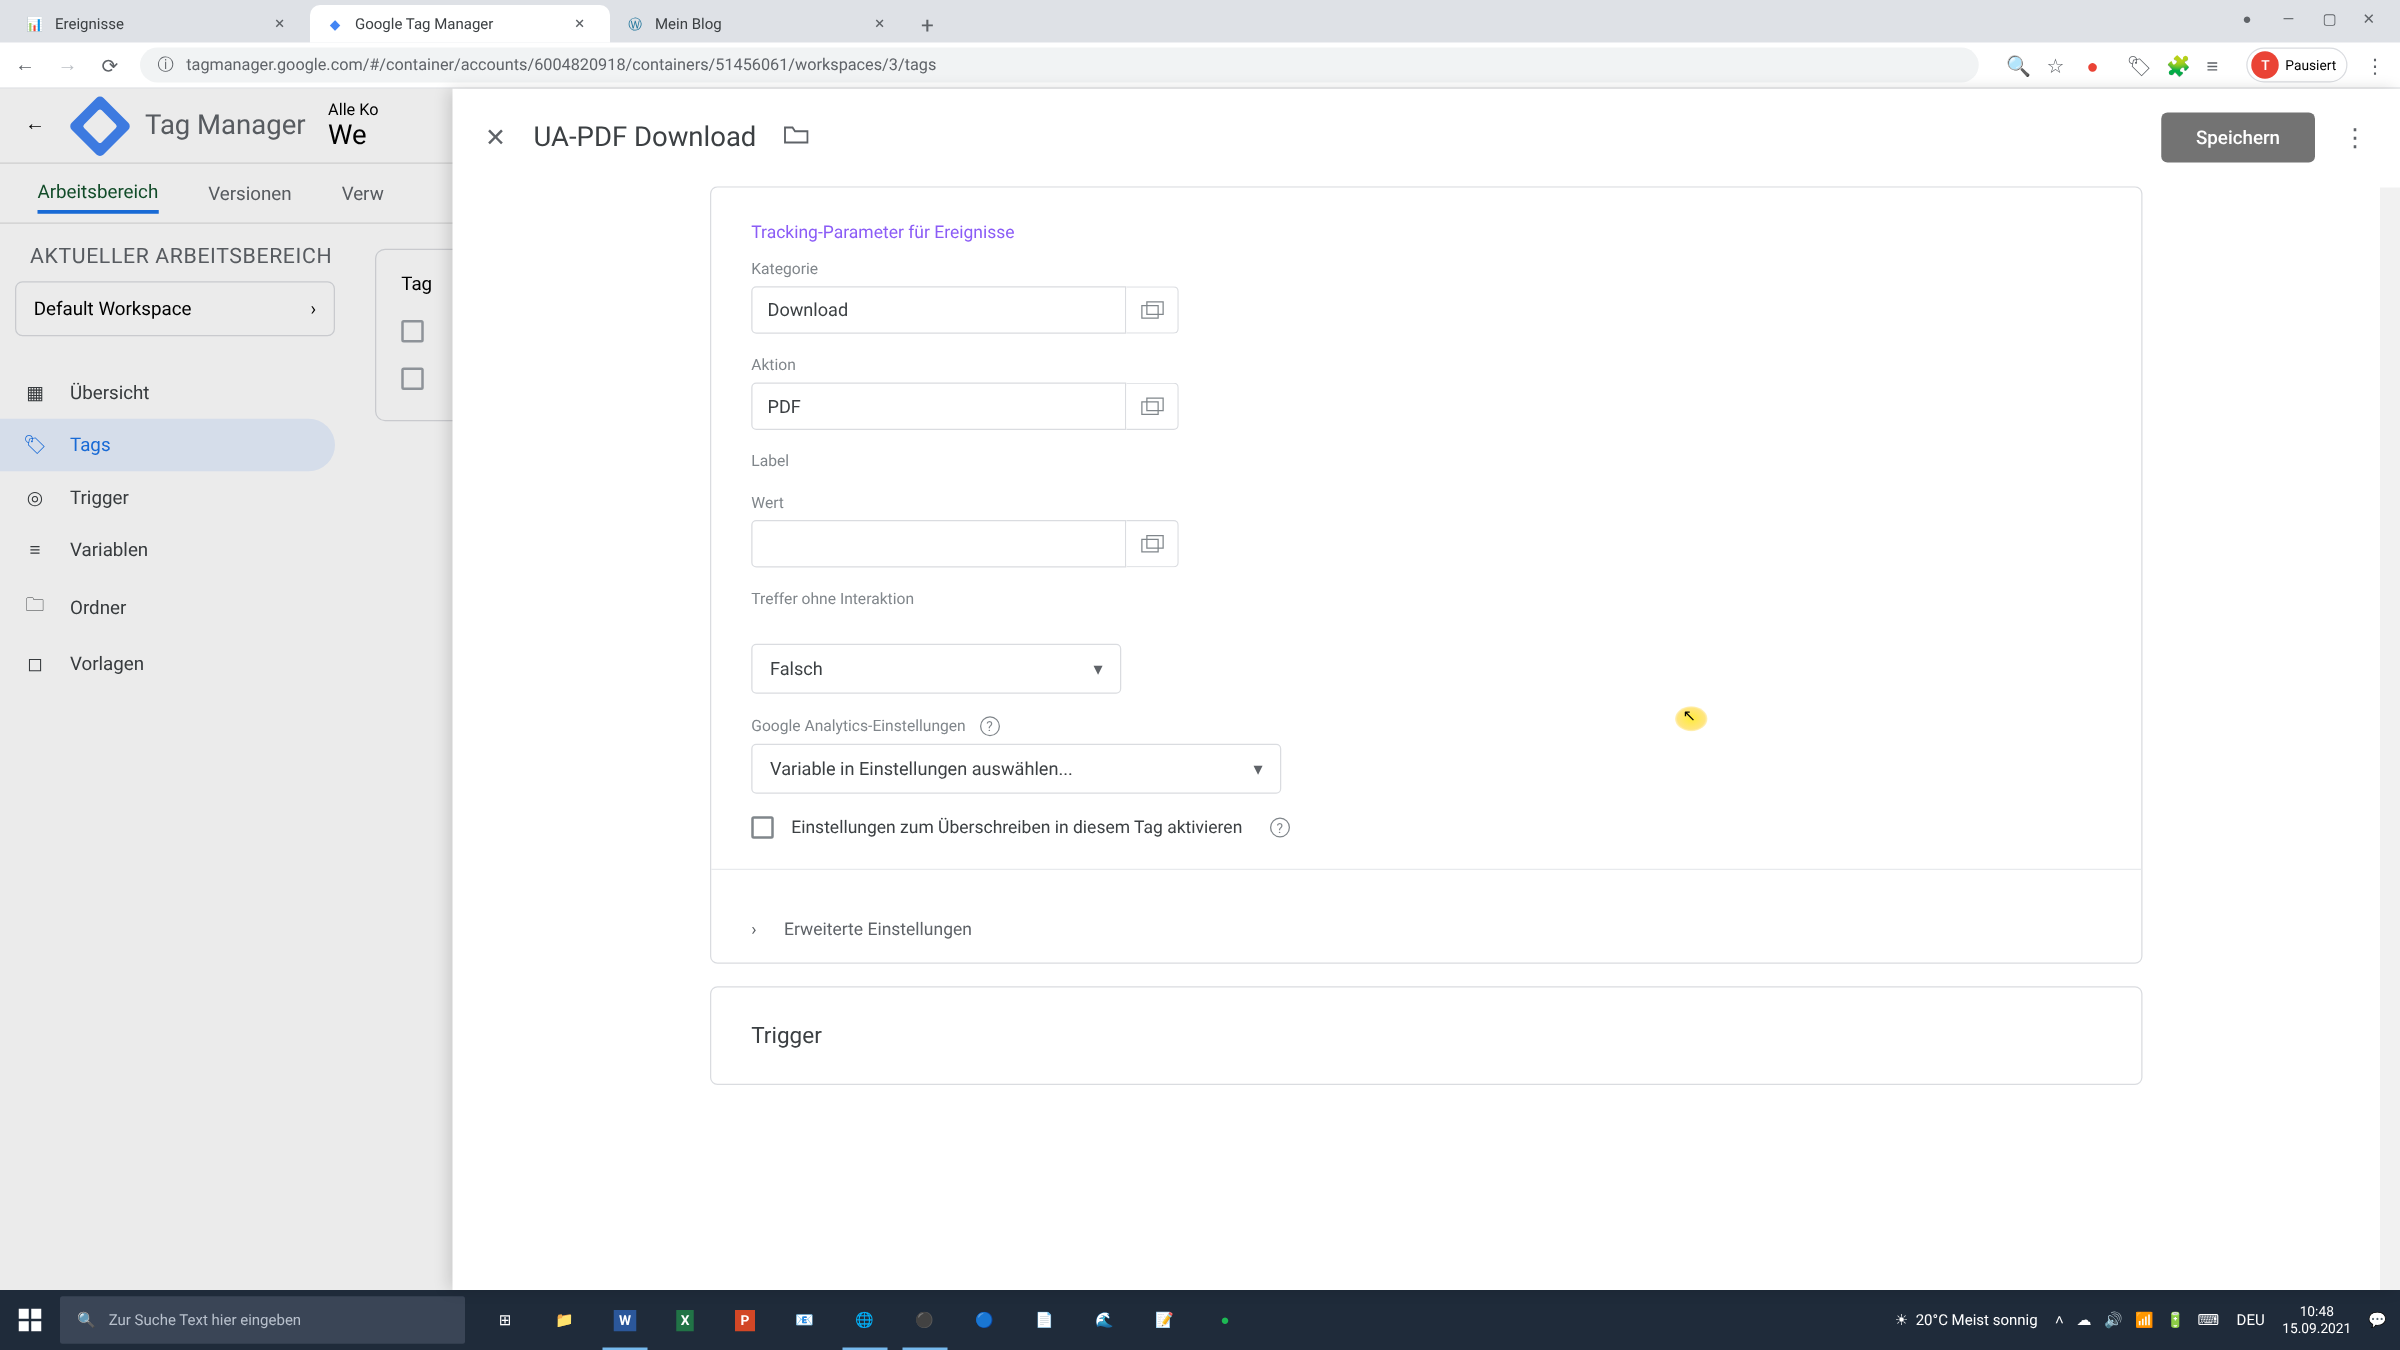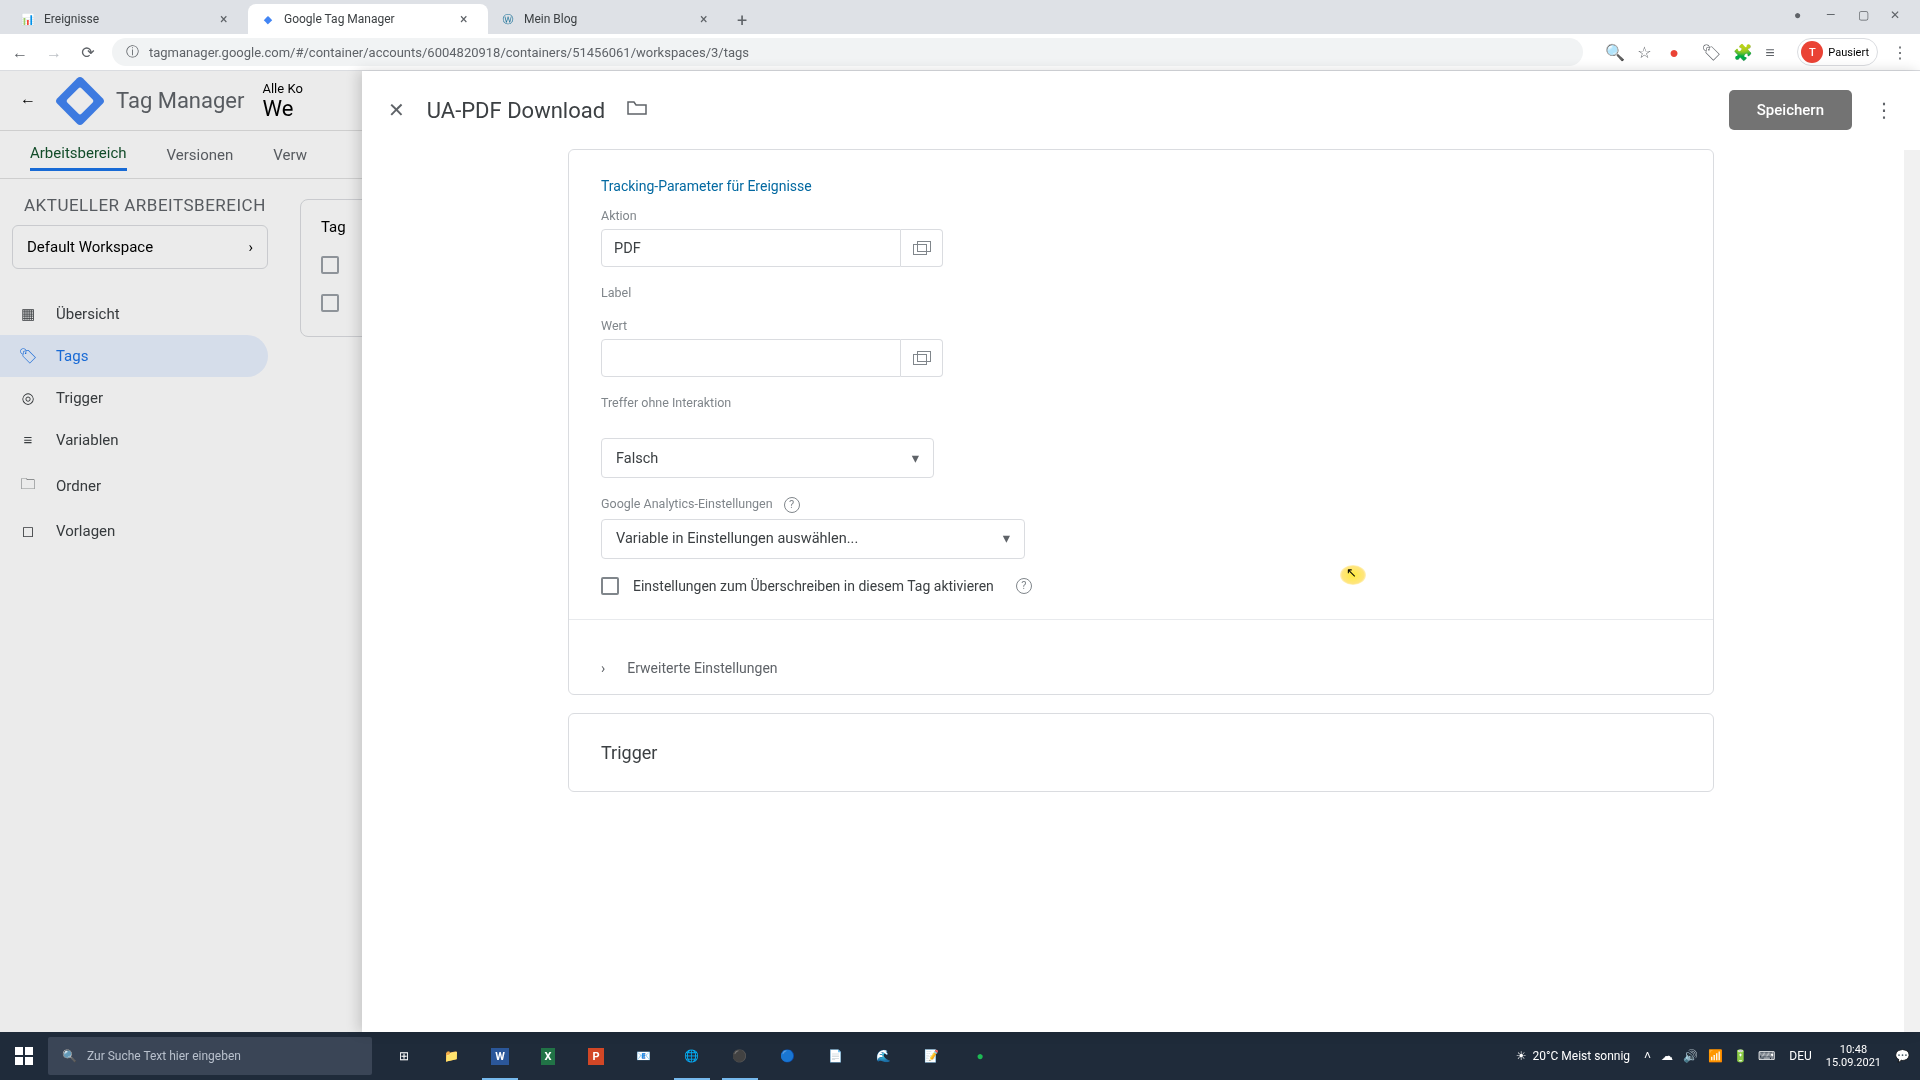--- a/index.html
+++ b/index.html
@@ -56,33 +56,33 @@
     .ov-folder-icon { color: #5f6368; }
     .ov-spacer { flex: 1; }
     .save-btn { background: #737373; color: #fff; border: none; padding: 11px 28px; border-radius: 5px; font-size: 15px; font-weight: 500; cursor: pointer; }
     .ov-menu { font-size: 20px; color: #5f6368; cursor: pointer; }
     
     .ov-body { display: flex; justify-content: center; padding-top: 0px; height: calc(100% - 78px); overflow-y: auto; }
     .ov-stack { width: 1146px; }
     .panel { background: #fff; border: 1px solid #dadce0; border-radius: 6px; margin-bottom: 18px; }
     .panel-pad { padding: 28px 32px; }
     
-    .section-title { font-size: 14px; color: #0369a1; margin-bottom: 14px; }
+    .section-title { font-size: 14px; color: #8b5cf6; margin-bottom: 14px; }
     .field-label { font-size: 12.5px; color: #80868b; margin-bottom: 6px; }
     .field-group { margin-bottom: 18px; }
     .input-wrap { display: flex; width: 342px; }
     .txt-input { flex: 1; border: 1px solid #dadce0; border-radius: 4px 0 0 4px; height: 38px; padding: 0 12px; font-size: 14.5px; color: #3c4043; }
     .var-btn { width: 42px; border: 1px solid #dadce0; border-left: none; border-radius: 0 4px 4px 0; background: #fff; display: flex; align-items: center; justify-content: center; cursor: pointer; }
     .stack-icon { width: 18px; height: 14px; position: relative; }
     .stack-icon::before, .stack-icon::after { content: ''; position: absolute; border: 1.5px solid #80868b; width: 12px; height: 9px; }
     .stack-icon::before { left: 0; top: 3px; background: #fff; }
     .stack-icon::after { left: 4px; top: 0; }
     
     .select-wrap { border: 1px solid #dadce0; border-radius: 4px; height: 40px; display: flex; align-items: center; justify-content: space-between; padding: 0 14px; font-size: 14.5px; color: #3c4043; cursor: pointer; }
-    .w342 { width: 333px; margin-top: 28px; }
+    .w342 { width: 296px; margin-top: 28px; }
     .w365 { width: 424px; }
     .caret { color: #5f6368; }
     .help-icon { width: 16px; height: 16px; border: 1.5px solid #80868b; border-radius: 50%; color: #80868b; font-size: 11px; display: inline-flex; align-items: center; justify-content: center; margin-left: 8px; }
     
     .chk-row { display: flex; align-items: center; gap: 14px; font-size: 14px; color: #3c4043; margin-top: 4px; }
     .chk2 { width: 18px; height: 18px; border: 2px solid #80868b; border-radius: 2px; }
     
     .divider { border-top: 1px solid #e8eaed; margin: 24px -32px -6px; }
     .expand-row { display: flex; align-items: center; gap: 22px; padding: 18px 32px; font-size: 14px; color: #5f6368; cursor: pointer; }
     .chev { color: #5f6368; }
@@ -234,20 +234,29 @@
     <button class="save-btn">Speichern</button>
     <span class="ov-menu">⋮</span>
   </div>
 
   <div class="ov-body">
     <div class="ov-stack">
       <div class="panel">
         <div class="panel-pad">
           <div class="section-title">Tracking-Parameter für Ereignisse</div>
 
+          <div class="field-group">
+            <div class="field-label">Kategorie</div>
+            <div class="input-wrap">
+              <input class="txt-input" value="Download" style="">
+              <div class="var-btn">
+                  <div class="stack-icon"></div>
+                </div>
+            </div>
+          </div>
 
           <div class="field-group">
             <div class="field-label">Aktion</div>
             <div class="input-wrap">
               <input class="txt-input" value="PDF" style="">
               <div class="var-btn">
                   <div class="stack-icon"></div>
                 </div>
             </div>
           </div>

